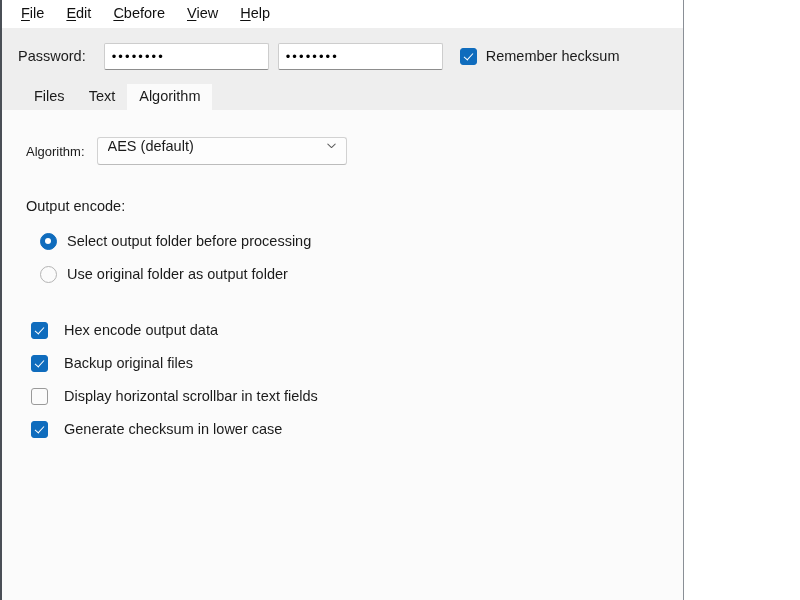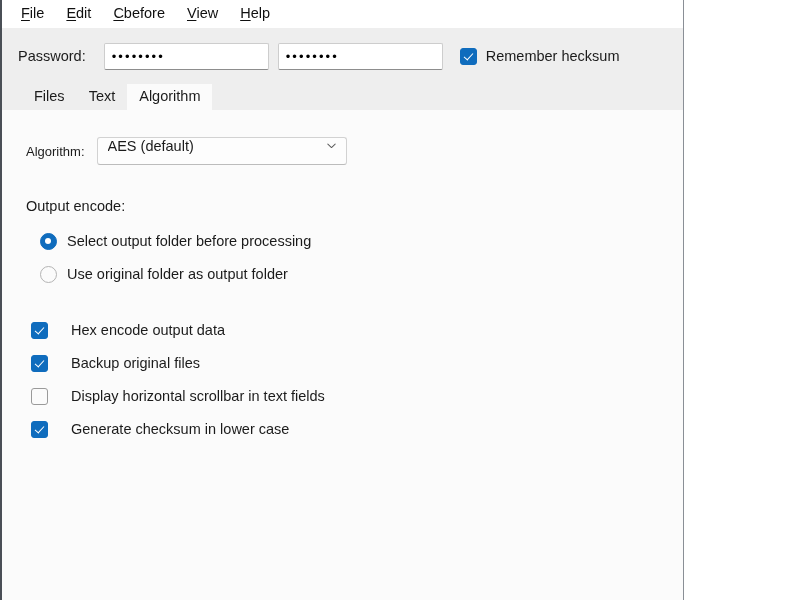--- a/index.html
+++ b/index.html
@@ -254,21 +254,21 @@
     padding-left: 5px;
   }
   .check-row {
     display: flex;
     align-items: center;
     height: 20px;
     margin-bottom: 13px;
     cursor: default;
   }
   .check-label {
-    margin-left: 23px;
+    margin-left: 16px;
     font-size: 14.5px;
     color: #1b1b1b;
     white-space: nowrap;
   }
 </style>
 </head>
 <body>
 
 <div class="window">
 

